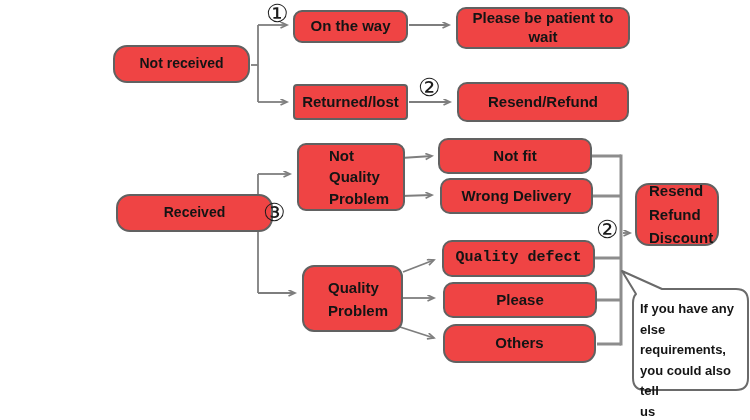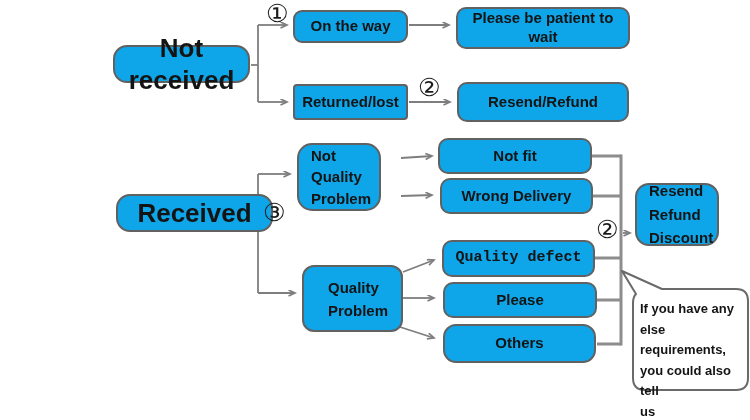--- a/index.html
+++ b/index.html
@@ -7,33 +7,33 @@
     position:relative;
     width:750px;height:420px;
     background:#ffffff;
     font-family:"Liberation Sans",sans-serif;
     overflow:hidden;
   }
   #wires{position:absolute;left:0;top:0;width:750px;height:420px;}
   .box{
     position:absolute;
     box-sizing:border-box;
-    background:#0ea5e9;
+    background:#ef4444;
     border:2px solid #616161;
     border-radius:10px;
     color:#141414;
     font-weight:bold;
     font-size:15px;
     display:flex;
     align-items:center;
     justify-content:center;
     text-align:center;
     line-height:1.25;
   }
-  .box.big{font-size:26px;border-radius:14px;}
+  .box.big{font-size:14px;border-radius:14px;}
   .box.multi{
     flex-direction:column;
     align-items:flex-start;
     justify-content:center;
     text-align:left;
   }
   .box.multi .ln{display:block;}
   .badge{
     position:absolute;
     font-family:"DejaVu Sans",sans-serif;
@@ -111,21 +111,21 @@
   <div class="box" style="left:293px;top:84px;width:115px;height:36px;border-radius:4px;text-align:right;">Returned/lost</div>
 
   <div class="badge" style="left:418px;top:75px;">②</div>
 
   <div class="box" style="left:457px;top:82px;width:172px;height:40px;">Resend/Refund</div>
 
   <div class="box big" style="left:116px;top:194px;width:157px;height:38px;">Received</div>
 
   <div class="badge" style="left:263px;top:200px;">③</div>
 
-  <div class="box multi" style="left:297px;top:143px;width:84px;height:68px;padding-left:12px;line-height:21.5px;border-radius:15px;">
+  <div class="box multi" style="left:297px;top:143px;width:108px;height:68px;padding-left:30px;line-height:21.5px;border-radius:9px;">
     <span class="ln">Not</span>
     <span class="ln">Quality</span>
     <span class="ln">Problem</span>
   </div>
 
   <div class="box" style="left:438px;top:138px;width:154px;height:36px;">Not fit</div>
 
   <div class="box" style="left:440px;top:178px;width:153px;height:36px;">Wrong Delivery</div>
 
   <div class="box multi" style="left:302px;top:265px;width:101px;height:67px;padding-left:24px;line-height:23px;border-radius:12px;">

